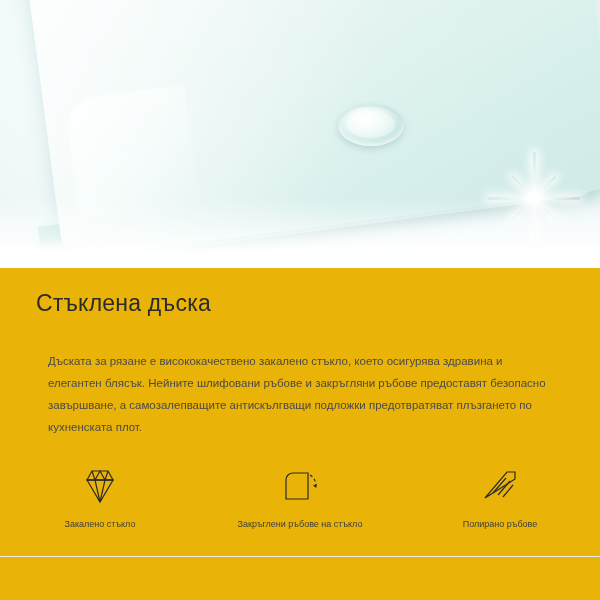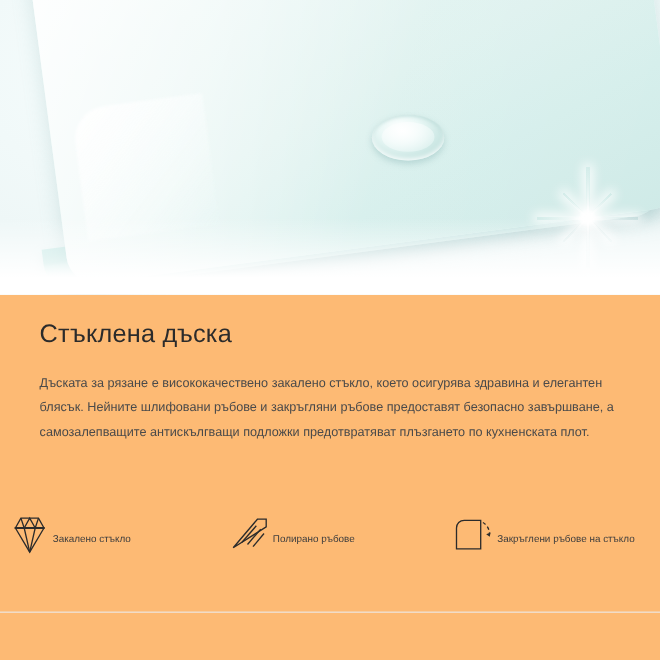--- a/index.html
+++ b/index.html
@@ -8,21 +8,21 @@
     background: #ffffff;
   }
   body {
     font-family: "Liberation Sans", sans-serif;
   }
   #page {
     position: relative;
     width: 600px;
     height: 600px;
     overflow: hidden;
-    background: #fdba74;
+    background: #eab308;
   }
 
   
   .hero {
     position: absolute;
     left: 0;
     top: 0;
     width: 600px;
     height: 268px;
     overflow: hidden;
@@ -191,39 +191,40 @@
     padding: 18px 36px 0 36px;
     font-size: 23px;
     line-height: 34px;
     font-weight: 400;
     color: #2b2b2b;
     letter-spacing: 0.2px;
   }
   .headline .line2 { display: block; }
 
   .body-copy {
-    margin: 0;
+    margin: 12px;
     padding: 18px 32px 0 36px;
     font-size: 11.5px;
     line-height: 22px;
     color: #4a4a4a;
   }
   .body-copy p { margin: 0; }
 
   
   .features {
     position: absolute;
     left: 0;
     top: 462px;
     width: 600px;
     display: flex;
   }
   .feature {
     flex: 1 1 25%;
     display: flex;
+    flex-direction: column;
     align-items: center;
     justify-content: flex-start;
     padding: 0 6px;
     box-sizing: border-box;
   }
   .feature .glyph {
     height: 48px;
     display: flex;
     align-items: center;
     justify-content: center;
@@ -295,38 +296,38 @@
           <path d="M29 5 L26 14 L21 36"></path>
           <path d="M8 14 L34 14"></path>
           <path d="M16 14 L21 5 L26 14"></path>
         </svg>
       </div>
       <div class="caption">Закалено стъкло</div>
     </div>
 
     <div class="feature">
       <div class="glyph">
+        <svg width="46" height="40" viewBox="0 0 46 40" fill="none" stroke="#2b2b2b" stroke-width="1.2">
+          <path d="M9 33 L9 14 C9 10 12 7 16 7 L31 7 L31 33 Z"></path>
+          <path d="M33 9 A12 12 0 0 1 39 19" stroke-dasharray="3 2.5"></path>
+          <path d="M40 18 L39.2 22 L36 19.6 Z" fill="#2b2b2b" stroke="none"></path>
+        </svg>
+      </div>
+      <div class="caption">Закръглени ръбове на стъкло</div>
+    </div>
+
+    <div class="feature">
+      <div class="glyph">
         <svg width="42" height="40" viewBox="0 0 42 40" fill="none" stroke="#2b2b2b" stroke-width="1.2">
           <path d="M6 32 L28 6 L36 6 L36 13 Z"></path>
           <path d="M14 27 L27 12"></path>
           <path d="M19 29 L31 15"></path>
           <path d="M24 31 L34 19"></path>
         </svg>
       </div>
       <div class="caption">Полирано ръбове</div>
     </div>
 
-    <div class="feature">
-      <div class="glyph">
-        <svg width="46" height="40" viewBox="0 0 46 40" fill="none" stroke="#2b2b2b" stroke-width="1.2">
-          <path d="M9 33 L9 14 C9 10 12 7 16 7 L31 7 L31 33 Z"></path>
-          <path d="M33 9 A12 12 0 0 1 39 19" stroke-dasharray="3 2.5"></path>
-          <path d="M40 18 L39.2 22 L36 19.6 Z" fill="#2b2b2b" stroke="none"></path>
-        </svg>
-      </div>
-      <div class="caption">Закръглени ръбове на стъкло</div>
-    </div>
-
 
   </div>
 
   <div class="bottom-rule"></div>
 </div>
 
 </body></html>

